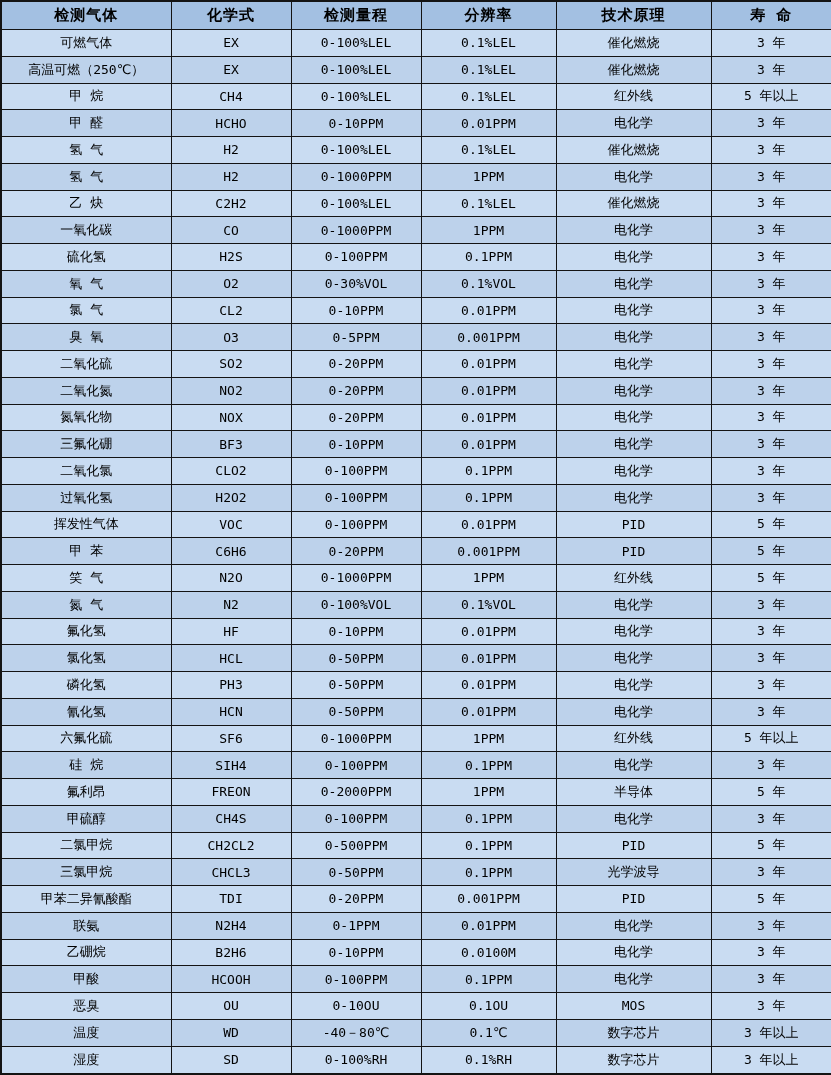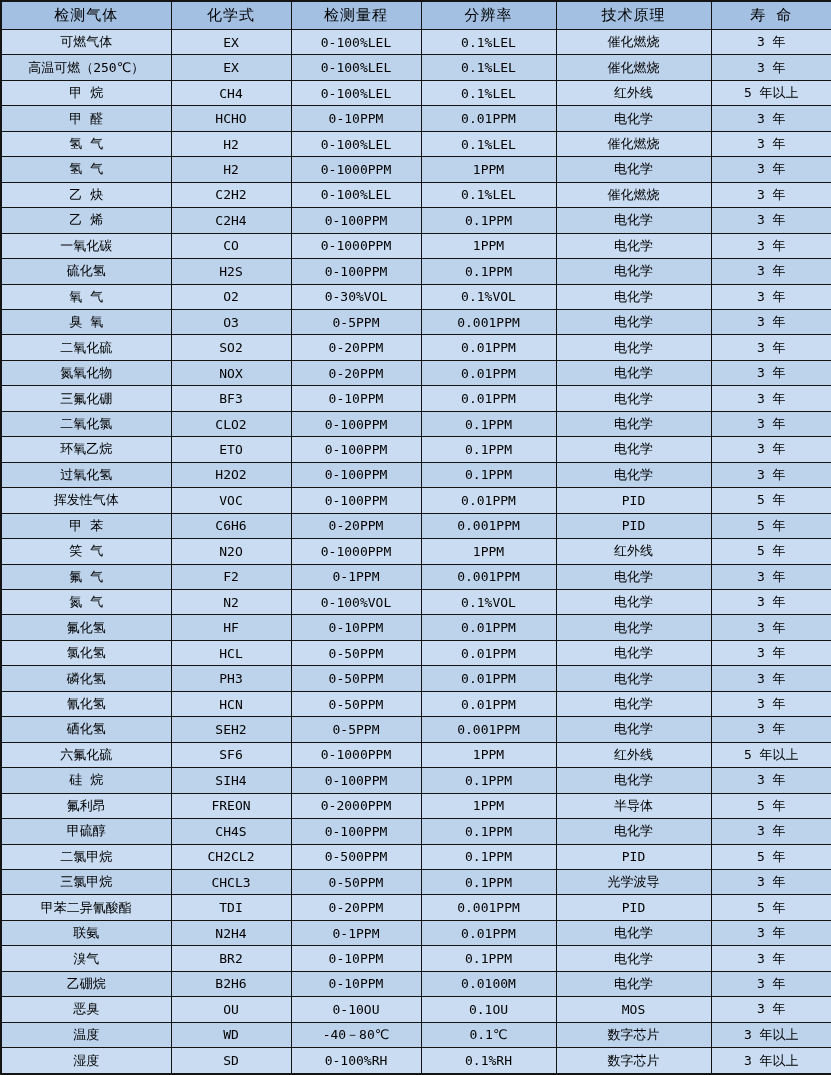--- a/index.html
+++ b/index.html
@@ -24,21 +24,21 @@
   th,td{
     border:1px solid var(--border);
     text-align:center;
     vertical-align:middle;
     padding:0 2px;
     overflow:hidden;
     white-space:nowrap;
   }
   thead th{
     background:var(--header-bg);
-    font-weight:normal;
+    font-weight:bold;
     font-size:15px;
     height:27px;
     letter-spacing:1px;
   }
   tbody td{font-size:13px;}
   tbody tr:nth-child(odd) td{background:var(--row-odd);}
   tbody tr:nth-child(even) td{background:var(--row-even);}
 </style>
 </head>
 <body>
@@ -113,28 +113,20 @@
       </tr>
       <tr>
         <td>乙 炔</td>
         <td>C2H2</td>
         <td>0-100%LEL</td>
         <td>0.1%LEL</td>
         <td>催化燃烧</td>
         <td>3 年</td>
       </tr>
       <tr>
-        <td>乙 烯</td>
-        <td>C2H4</td>
-        <td>0-100PPM</td>
-        <td>0.1PPM</td>
-        <td>电化学</td>
-        <td>3 年</td>
-      </tr>
-      <tr>
         <td>一氧化碳</td>
         <td>CO</td>
         <td>0-1000PPM</td>
         <td>1PPM</td>
         <td>电化学</td>
         <td>3 年</td>
       </tr>
       <tr>
         <td>硫化氢</td>
         <td>H2S</td>
@@ -145,62 +137,70 @@
       </tr>
       <tr>
         <td>氧 气</td>
         <td>O2</td>
         <td>0-30%VOL</td>
         <td>0.1%VOL</td>
         <td>电化学</td>
         <td>3 年</td>
       </tr>
       <tr>
+        <td>氯 气</td>
+        <td>CL2</td>
+        <td>0-10PPM</td>
+        <td>0.01PPM</td>
+        <td>电化学</td>
+        <td>3 年</td>
+      </tr>
+      <tr>
         <td>臭 氧</td>
         <td>O3</td>
         <td>0-5PPM</td>
         <td>0.001PPM</td>
         <td>电化学</td>
         <td>3 年</td>
       </tr>
       <tr>
         <td>二氧化硫</td>
         <td>SO2</td>
         <td>0-20PPM</td>
         <td>0.01PPM</td>
         <td>电化学</td>
         <td>3 年</td>
       </tr>
       <tr>
+        <td>二氧化氮</td>
+        <td>NO2</td>
+        <td>0-20PPM</td>
+        <td>0.01PPM</td>
+        <td>电化学</td>
+        <td>3 年</td>
+      </tr>
+      <tr>
         <td>氮氧化物</td>
         <td>NOX</td>
         <td>0-20PPM</td>
         <td>0.01PPM</td>
         <td>电化学</td>
         <td>3 年</td>
       </tr>
       <tr>
         <td>三氟化硼</td>
         <td>BF3</td>
         <td>0-10PPM</td>
         <td>0.01PPM</td>
         <td>电化学</td>
         <td>3 年</td>
       </tr>
       <tr>
         <td>二氧化氯</td>
         <td>CLO2</td>
-        <td>0-100PPM</td>
-        <td>0.1PPM</td>
-        <td>电化学</td>
-        <td>3 年</td>
-      </tr>
-      <tr>
-        <td>环氧乙烷</td>
-        <td>ETO</td>
         <td>0-100PPM</td>
         <td>0.1PPM</td>
         <td>电化学</td>
         <td>3 年</td>
       </tr>
       <tr>
         <td>过氧化氢</td>
         <td>H2O2</td>
         <td>0-100PPM</td>
         <td>0.1PPM</td>
@@ -223,28 +223,20 @@
         <td>PID</td>
         <td>5 年</td>
       </tr>
       <tr>
         <td>笑 气</td>
         <td>N2O</td>
         <td>0-1000PPM</td>
         <td>1PPM</td>
         <td>红外线</td>
         <td>5 年</td>
-      </tr>
-      <tr>
-        <td>氟 气</td>
-        <td>F2</td>
-        <td>0-1PPM</td>
-        <td>0.001PPM</td>
-        <td>电化学</td>
-        <td>3 年</td>
       </tr>
       <tr>
         <td>氮 气</td>
         <td>N2</td>
         <td>0-100%VOL</td>
         <td>0.1%VOL</td>
         <td>电化学</td>
         <td>3 年</td>
       </tr>
       <tr>
@@ -273,28 +265,20 @@
       </tr>
       <tr>
         <td>氰化氢</td>
         <td>HCN</td>
         <td>0-50PPM</td>
         <td>0.01PPM</td>
         <td>电化学</td>
         <td>3 年</td>
       </tr>
       <tr>
-        <td>硒化氢</td>
-        <td>SEH2</td>
-        <td>0-5PPM</td>
-        <td>0.001PPM</td>
-        <td>电化学</td>
-        <td>3 年</td>
-      </tr>
-      <tr>
         <td>六氟化硫</td>
         <td>SF6</td>
         <td>0-1000PPM</td>
         <td>1PPM</td>
         <td>红外线</td>
         <td>5 年以上</td>
       </tr>
       <tr>
         <td>硅 烷</td>
         <td>SIH4</td>
@@ -345,32 +329,32 @@
       </tr>
       <tr>
         <td>联氨</td>
         <td>N2H4</td>
         <td>0-1PPM</td>
         <td>0.01PPM</td>
         <td>电化学</td>
         <td>3 年</td>
       </tr>
       <tr>
-        <td>溴气</td>
-        <td>BR2</td>
-        <td>0-10PPM</td>
-        <td>0.1PPM</td>
-        <td>电化学</td>
-        <td>3 年</td>
-      </tr>
-      <tr>
         <td>乙硼烷</td>
         <td>B2H6</td>
         <td>0-10PPM</td>
         <td>0.0100M</td>
+        <td>电化学</td>
+        <td>3 年</td>
+      </tr>
+      <tr>
+        <td>甲酸</td>
+        <td>HCOOH</td>
+        <td>0-100PPM</td>
+        <td>0.1PPM</td>
         <td>电化学</td>
         <td>3 年</td>
       </tr>
       <tr>
         <td>恶臭</td>
         <td>OU</td>
         <td>0-10OU</td>
         <td>0.1OU</td>
         <td>MOS</td>
         <td>3 年</td>

